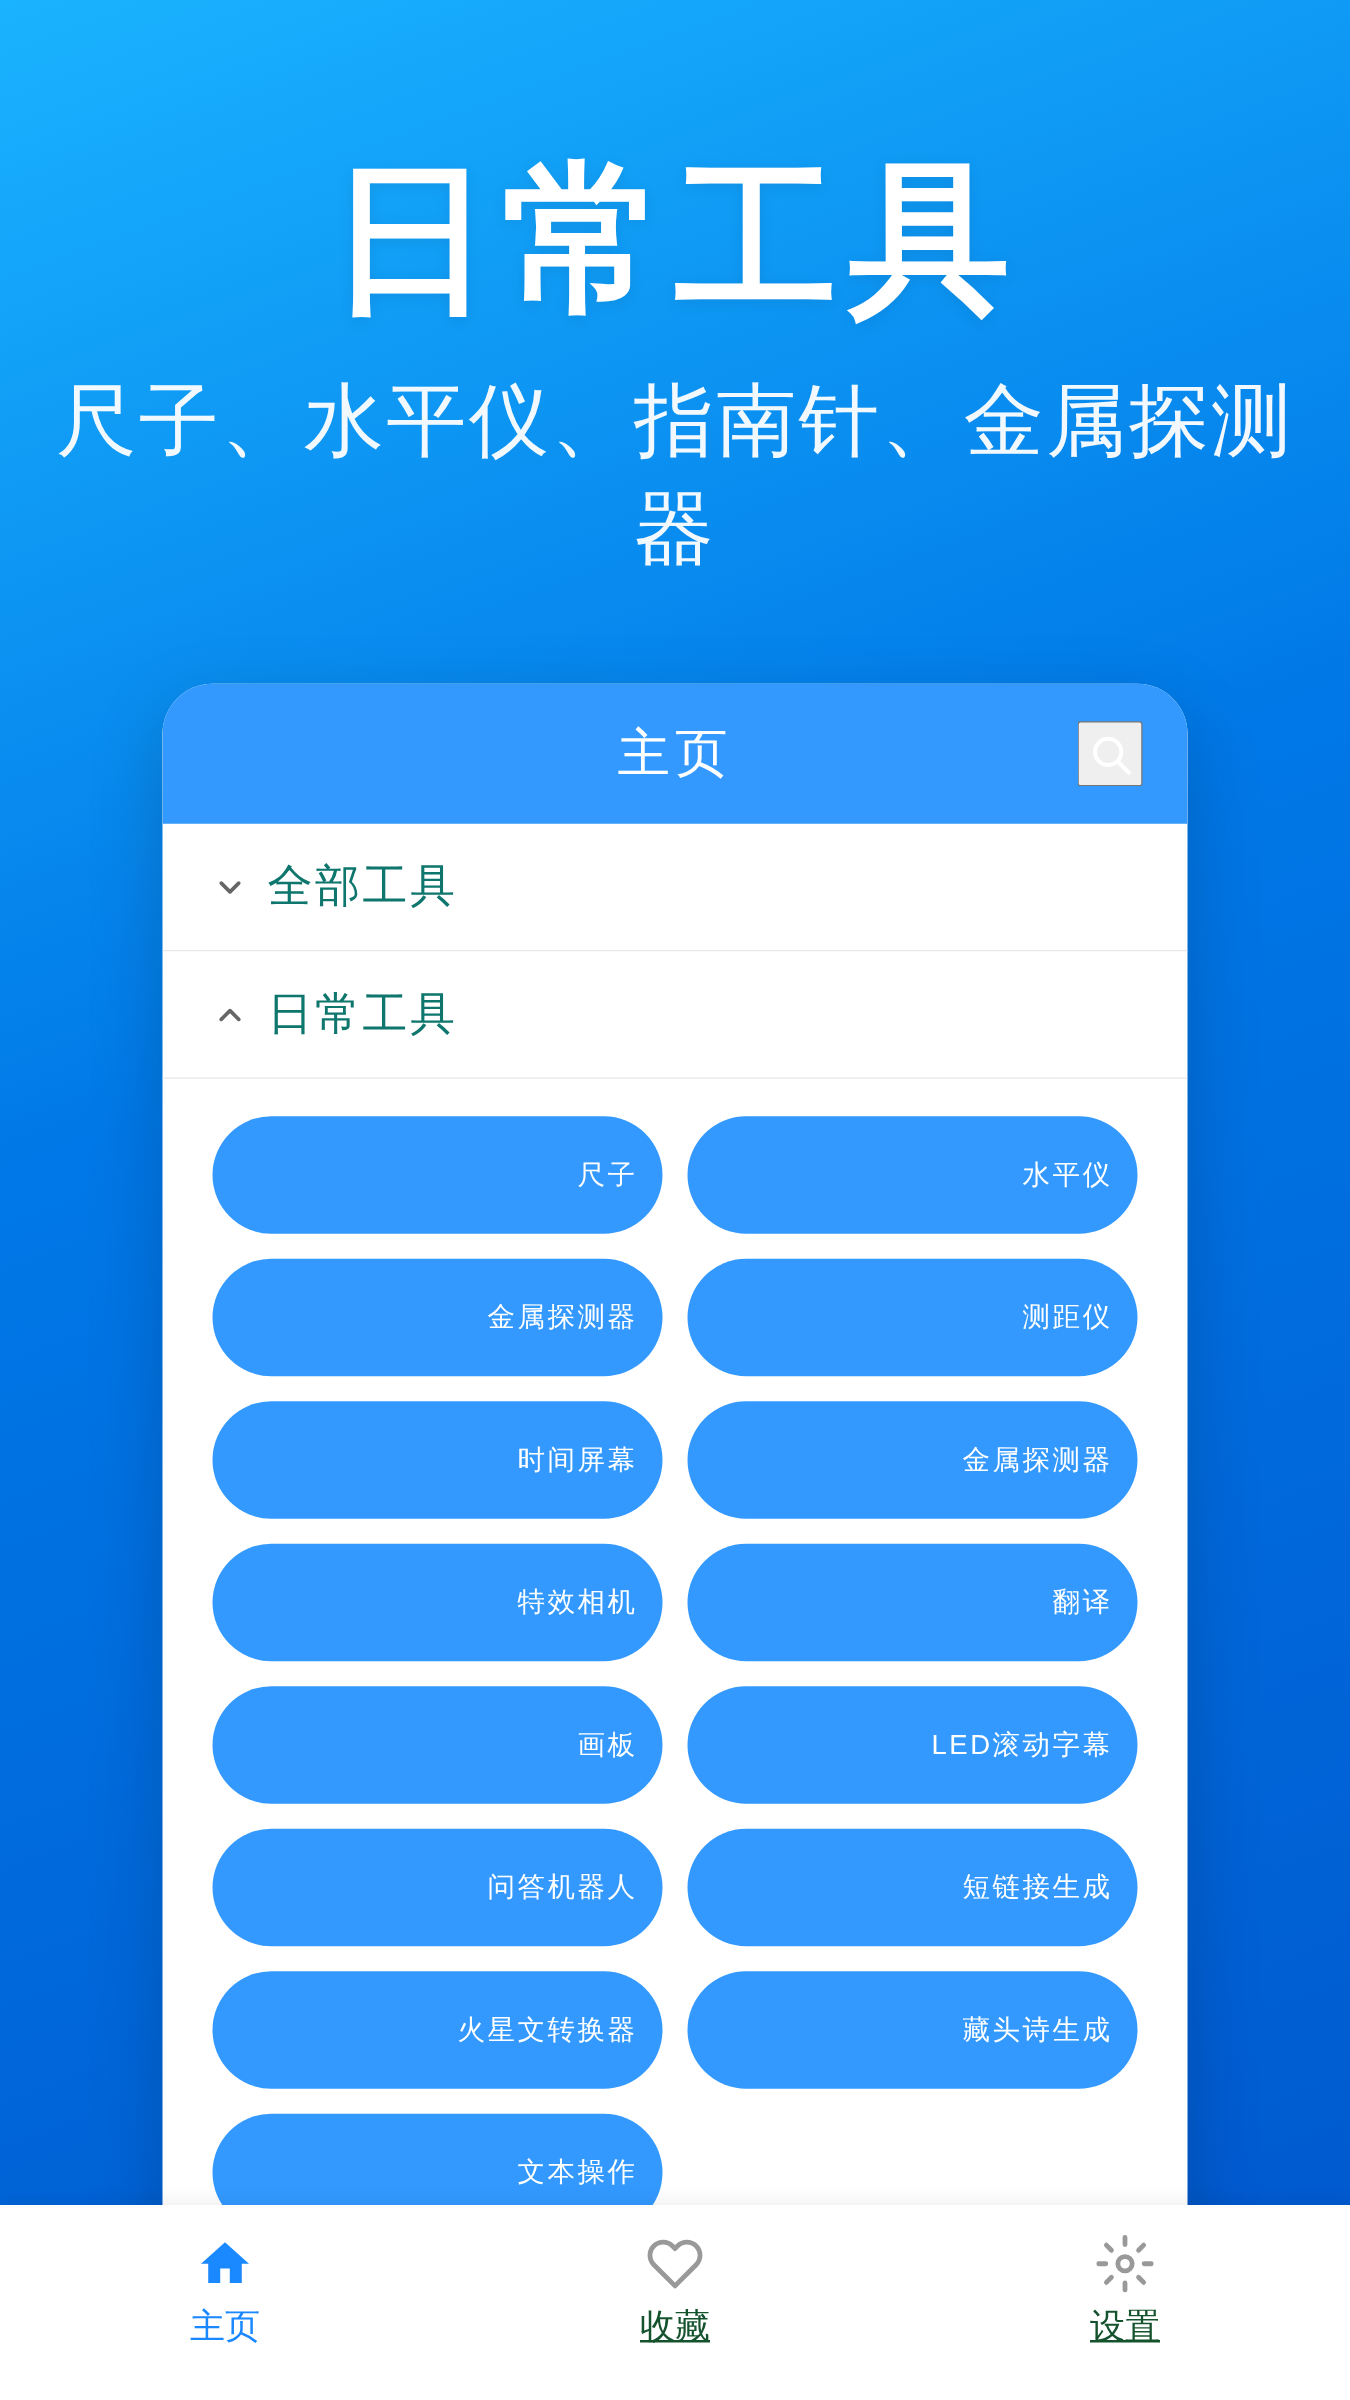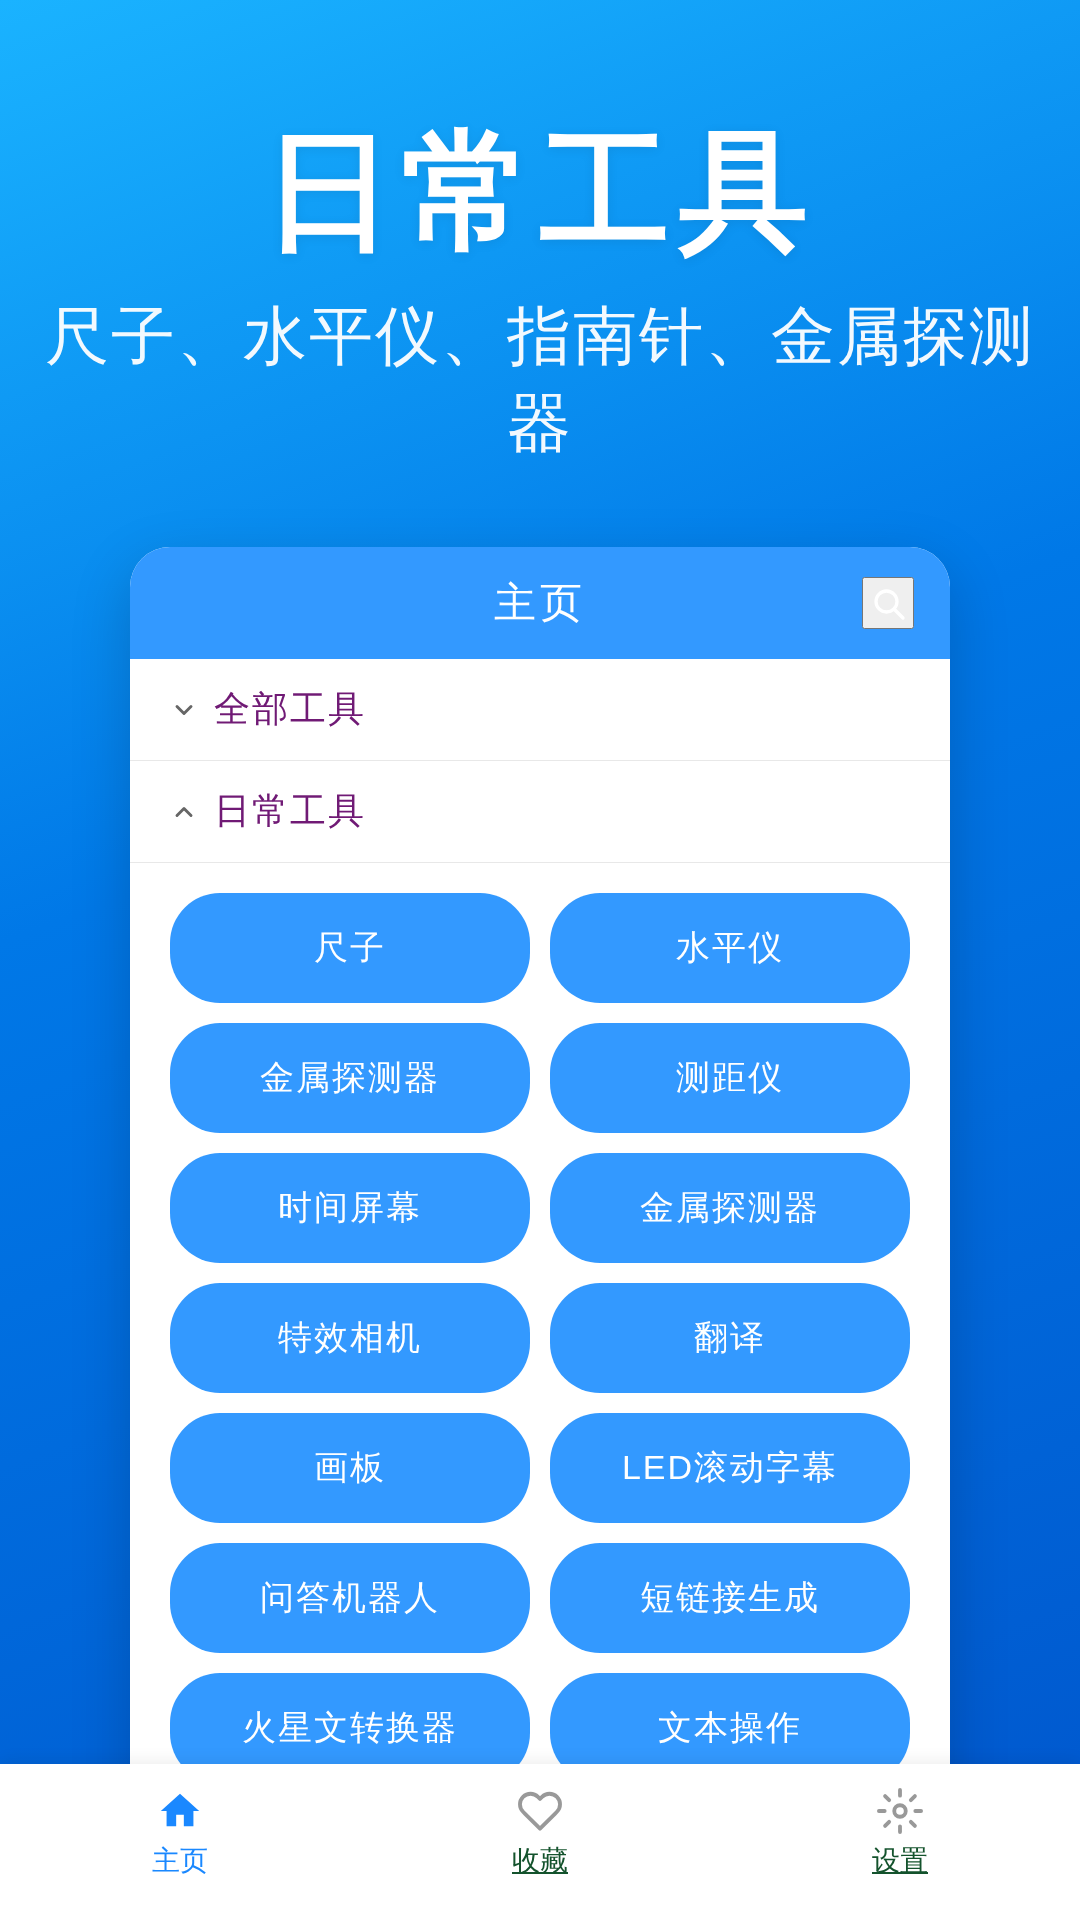--- a/index.html
+++ b/index.html
@@ -98,42 +98,42 @@
     .category-row .chevron {
       width: 28px;
       height: 28px;
       margin-right: 16px;
       color: #666;
       flex-shrink: 0;
     }
 
     .category-row .cat-label {
       font-size: 36px;
-      color: #701a75;
+      color: #0f766e;
       letter-spacing: 2px;
     }
 
     
     .tool-grid {
       display: grid;
       grid-template-columns: 1fr 1fr;
       gap: 20px;
       padding: 30px 40px 40px;
     }
 
     .tool-btn {
       background: #3399ff;
       color: white;
       border: none;
       border-radius: 50px;
       padding: 32px 20px;
-      font-size: 34px;
+      font-size: 22px;
       font-weight: 400;
       letter-spacing: 2px;
-      text-align: center;
+      text-align: right;
       cursor: pointer;
       transition: background 0.2s;
       width: 100%;
     }
 
     
     .bottom-nav {
       width: 1080px;
       background: white;
       display: flex;
@@ -216,20 +216,21 @@
     <button class="tool-btn">测距仪</button>
     <button class="tool-btn">时间屏幕</button>
     <button class="tool-btn">金属探测器</button>
     <button class="tool-btn">特效相机</button>
     <button class="tool-btn">翻译</button>
     <button class="tool-btn">画板</button>
     <button class="tool-btn">LED滚动字幕</button>
     <button class="tool-btn">问答机器人</button>
     <button class="tool-btn">短链接生成</button>
     <button class="tool-btn">火星文转换器</button>
+    <button class="tool-btn">藏头诗生成</button>
     <button class="tool-btn">文本操作</button>
   </div>
 </div>
 
 <div class="bottom-spacer"></div>
 
 <nav class="bottom-nav">
   <div class="nav-item active">
     <svg viewBox="0 0 24 24" fill="currentColor">
       <path d="M10 20v-6h4v6h5v-8h3L12 3 2 12h3v8z"></path>

